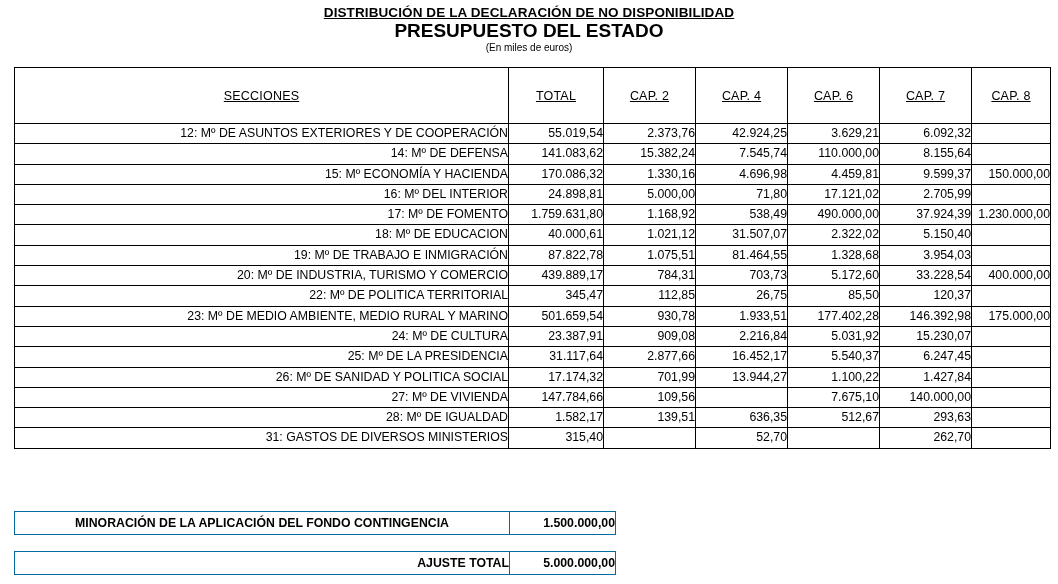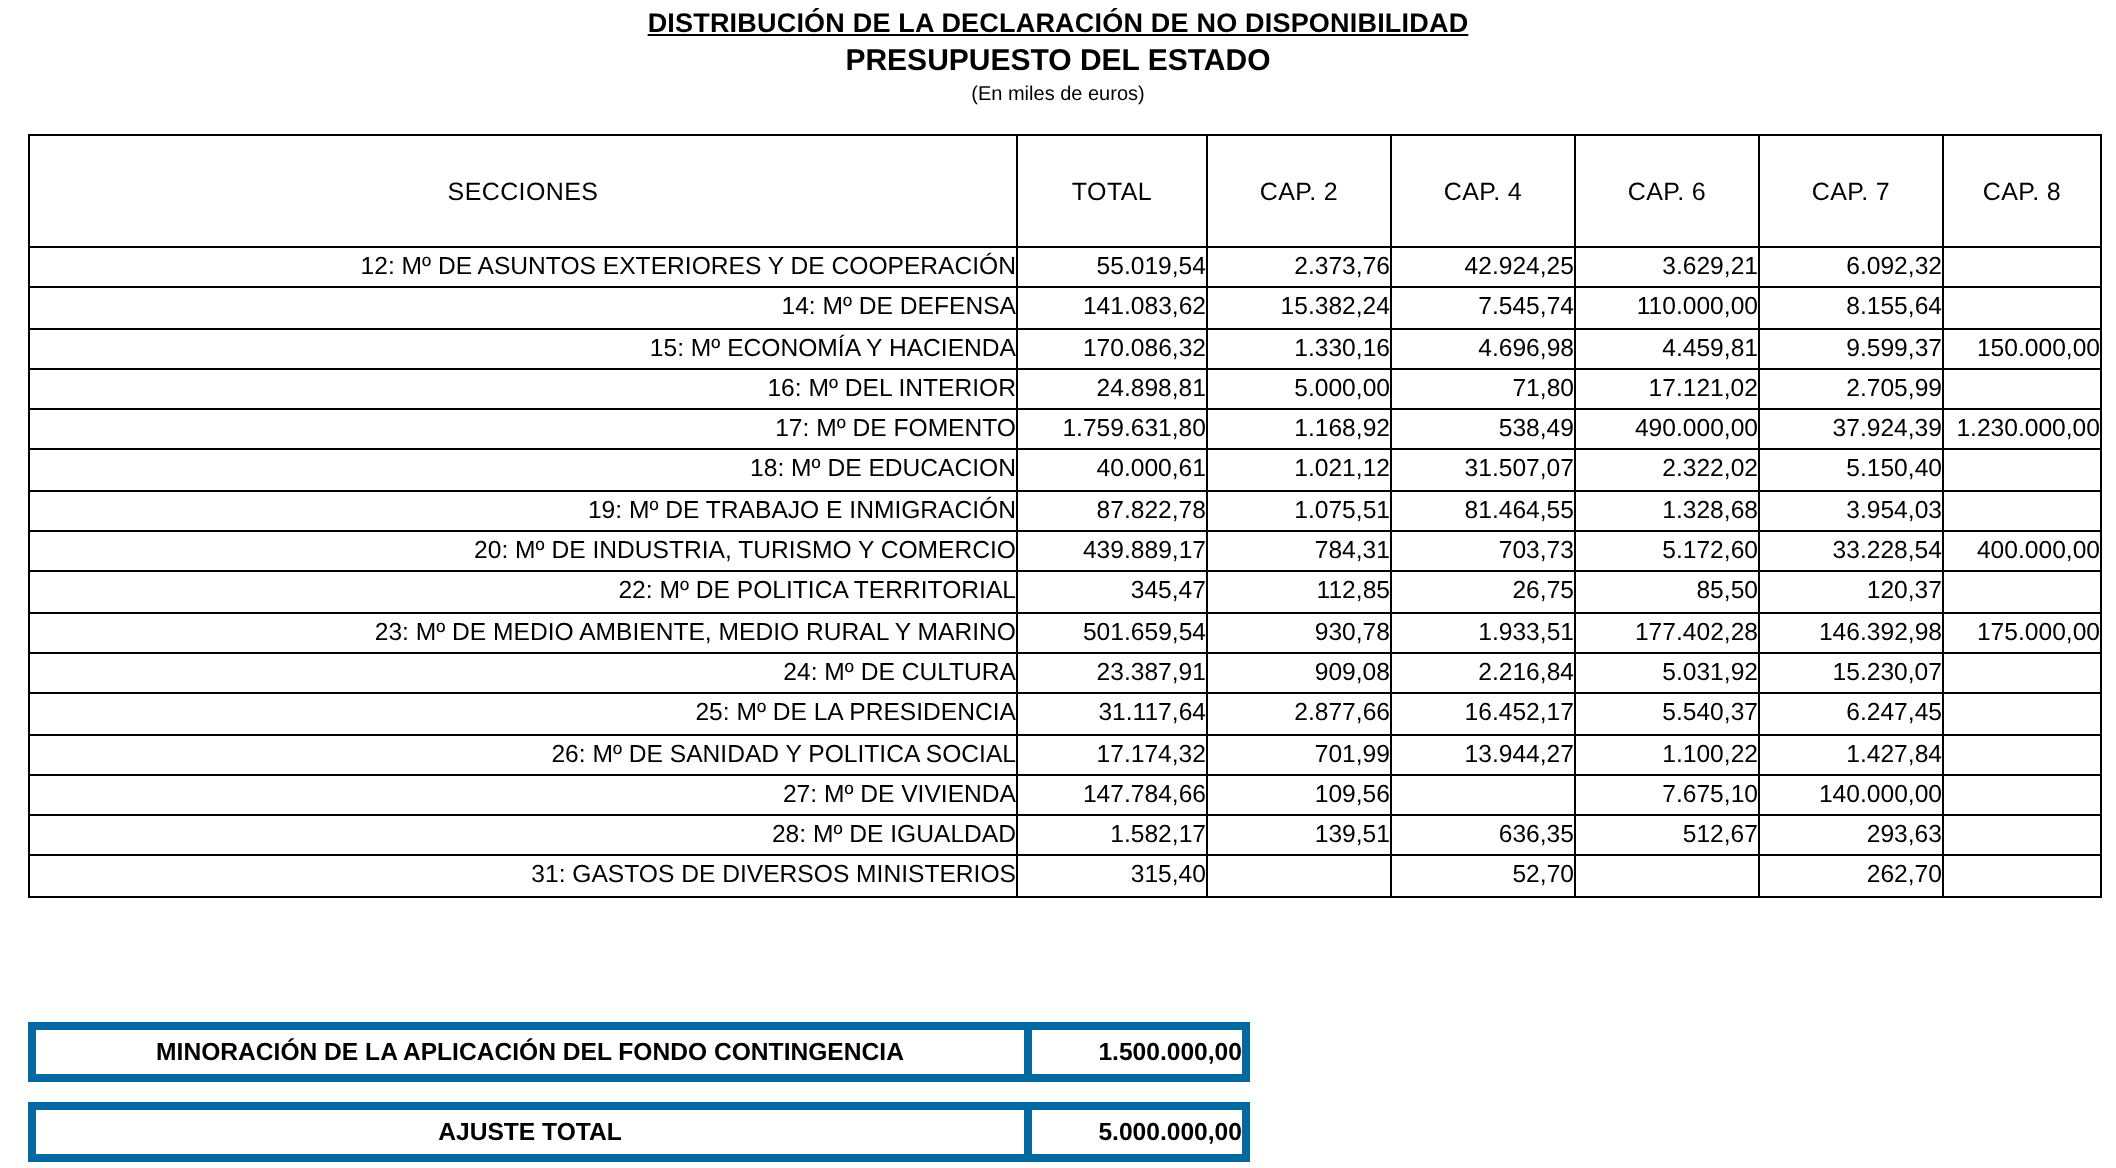--- a/index.html
+++ b/index.html
@@ -32,21 +32,21 @@
   }
   .title-main {
     font-size: 13.5px;
     font-weight: bold;
     letter-spacing: 0.1px;
     text-decoration: underline;
     line-height: 17px;
     display: inline-block;
   }
   .title-sub {
-    font-size: 15px;
+    font-size: 19px;
     font-weight: bold;
     line-height: 17px;
     margin-top: 1px;
   }
   .title-note {
     font-size: 10px;
     font-weight: normal;
     line-height: 15px;
     margin-top: 1px;
   }
@@ -76,20 +76,21 @@
   col.c-total { width: 95px; }
   col.c-cap   { width: 92px; }
   col.c-cap8  { width: 79px; }
 
   thead th {
     height: 55px;
     text-align: center;
     font-weight: bold;
     font-size: 12.5px;
     letter-spacing: 0.2px;
+    text-decoration: underline;
   }
 
   tbody td {
     height: 19.3px;
     line-height: 19.3px;
     font-size: 12.3px;
   }
   td.sec {
     text-align: right;
     padding-left: 14px;
@@ -118,33 +119,33 @@
   .footer-box.minoracion { top: 511px; }
   .footer-box.ajuste     { top: 551px; }
 
   table.footer-grid {
     border-collapse: collapse;
     table-layout: fixed;
     width: 601px;
     font-size: 12.3px;
   }
   table.footer-grid td {
-    border: 4px solid #0369a1;
+    border: 1px solid #0369a1;
     height: 22px;
     line-height: 22px;
     font-weight: bold;
     padding: 0;
   }
   td.f-label-center {
     width: 494px;
     text-align: center;
   }
   td.f-label-left {
     width: 494px;
-    text-align: center;
+    text-align: right;
     padding-left: 30px;
   }
   td.f-value {
     width: 105px;
     text-align: right;
     padding-right: 5px;
     white-space: nowrap;
   }
 </style>
 </head>

